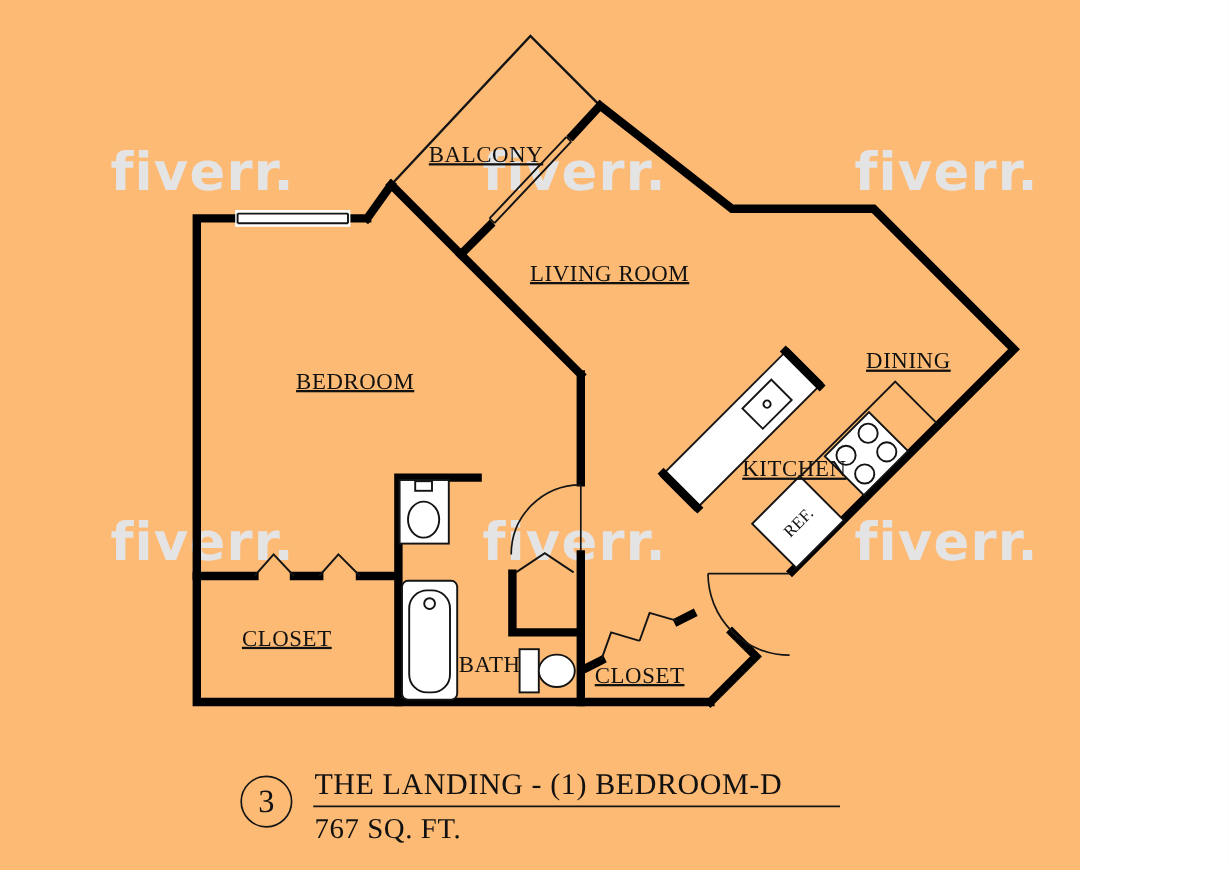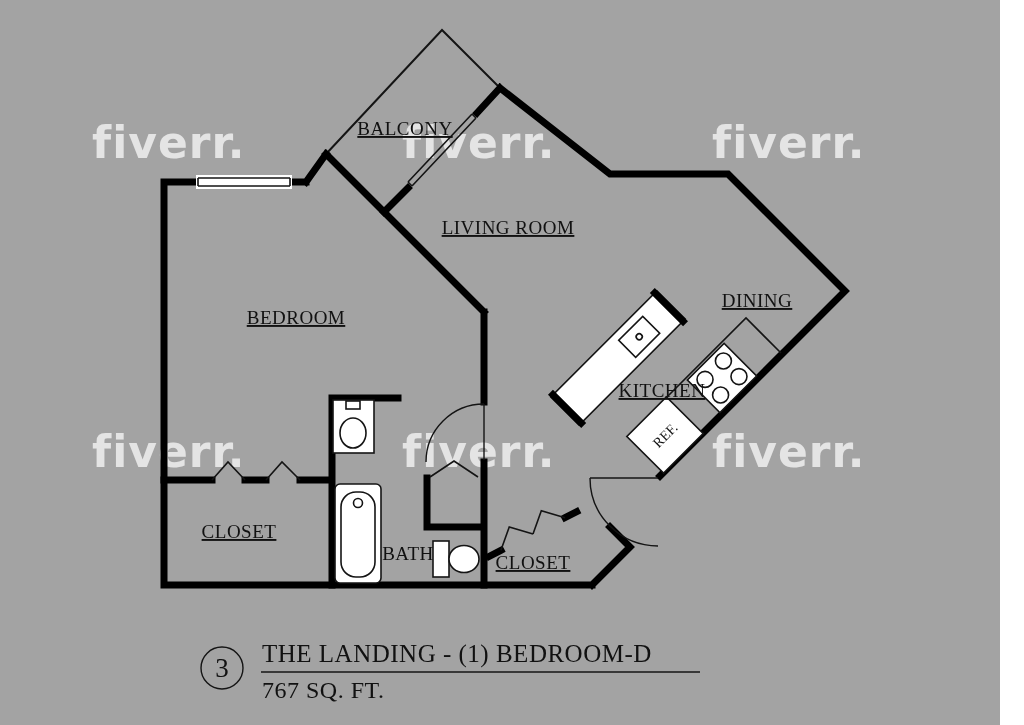--- a/index.html
+++ b/index.html
@@ -1,16 +1,16 @@
 <!DOCTYPE html>
 <html><head>
 <meta charset="utf-8">
 <style>
   html,body{margin:0;padding:0;background:#ffffff;}
-  .stage{position:relative;width:1000px;height:725px;background:#a3a3a3;overflow:hidden;
+  .stage{position:relative;width:900px;height:725px;background:#fdba74;overflow:hidden;
          font-family:"Liberation Serif",serif;}
   svg{position:absolute;inset:0;display:block;}
   .wall{stroke:#000000;stroke-width:7;fill:none;stroke-linecap:square;stroke-linejoin:miter;}
   .thin{stroke:#141414;stroke-width:1.6;fill:none;}
   .fix{stroke:#141414;stroke-width:1.6;fill:#ffffff;}
   .railing{stroke:#141414;stroke-width:2;fill:none;}
   .swing{stroke:#141414;stroke-width:1.4;fill:none;}
   .label{font-family:"Liberation Serif",serif;font-size:19px;fill:#111111;letter-spacing:0.5px;}
   .u{text-decoration:underline;}
   .reftext{font-family:"Liberation Serif",serif;font-size:14px;fill:#111111;}

